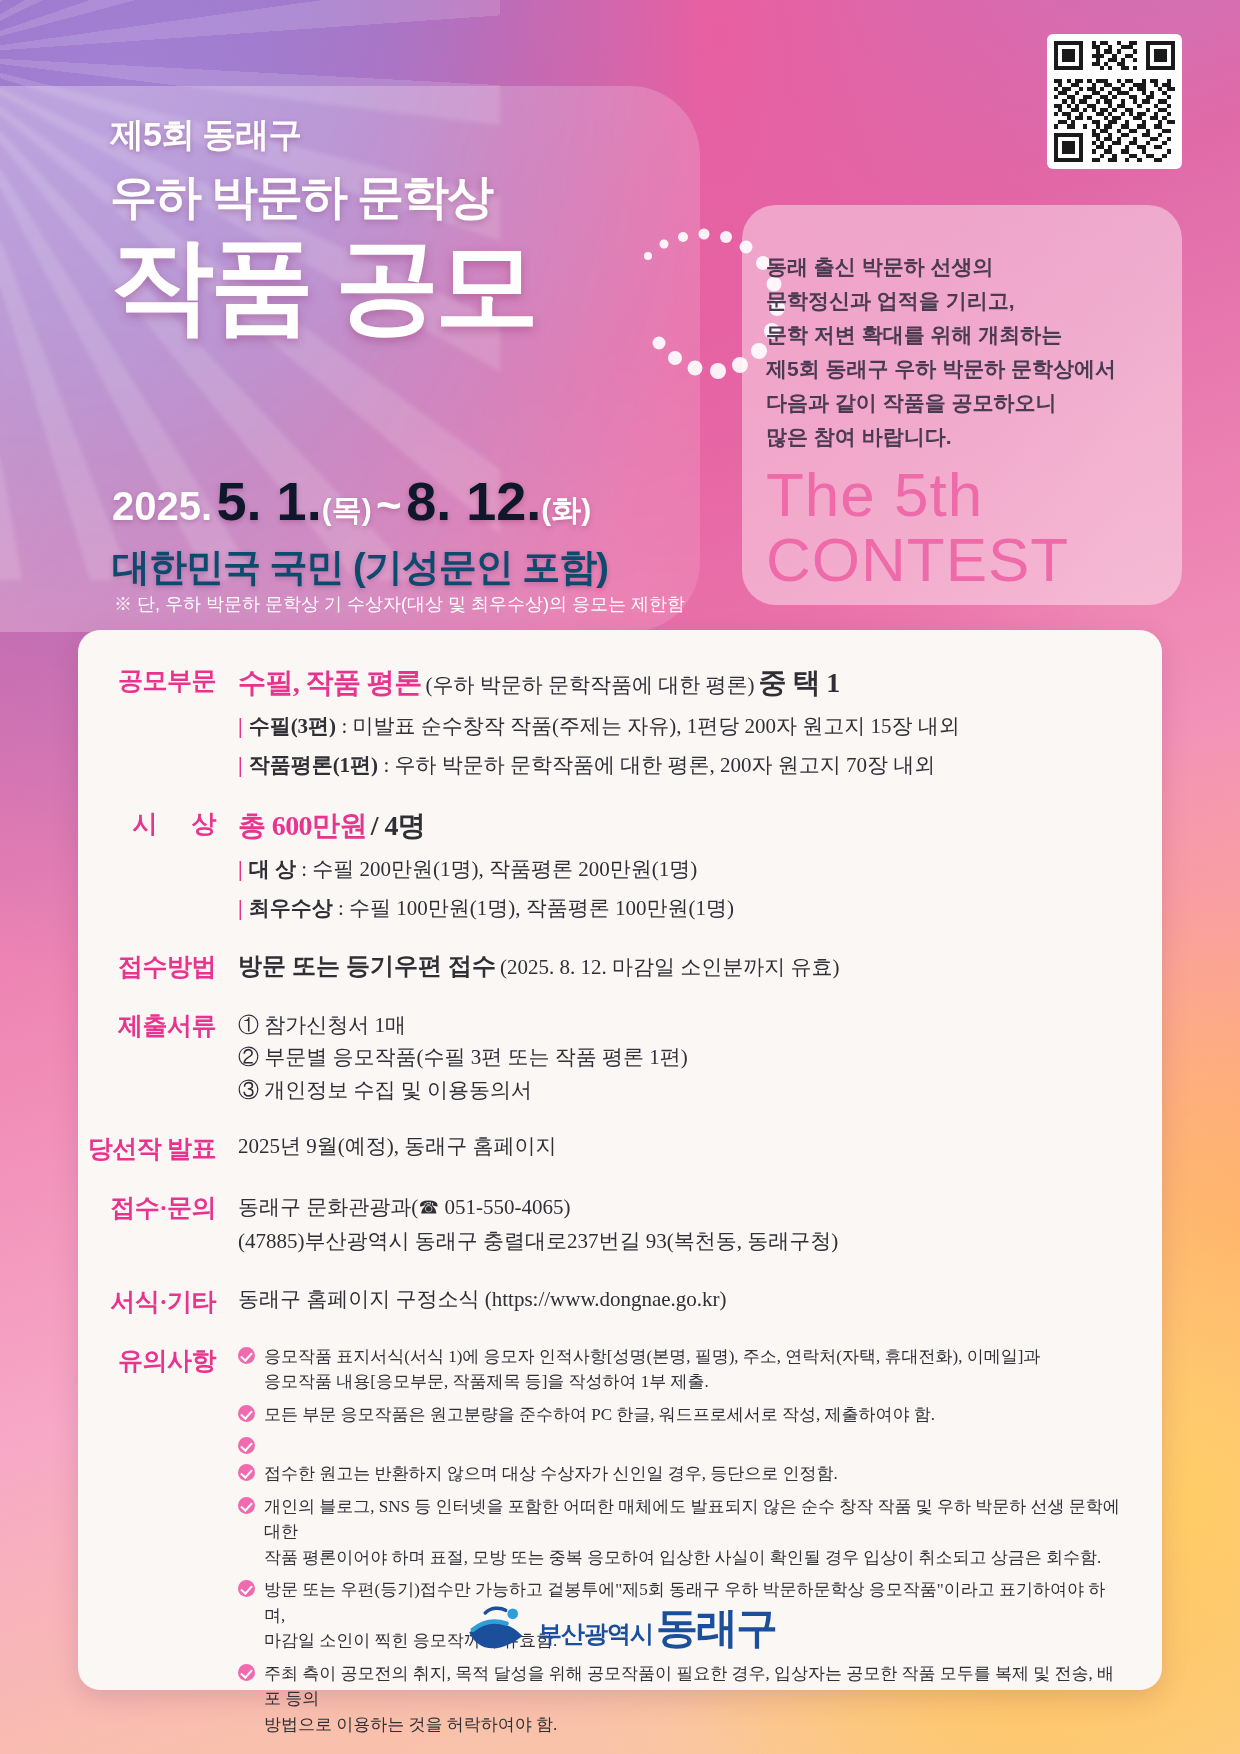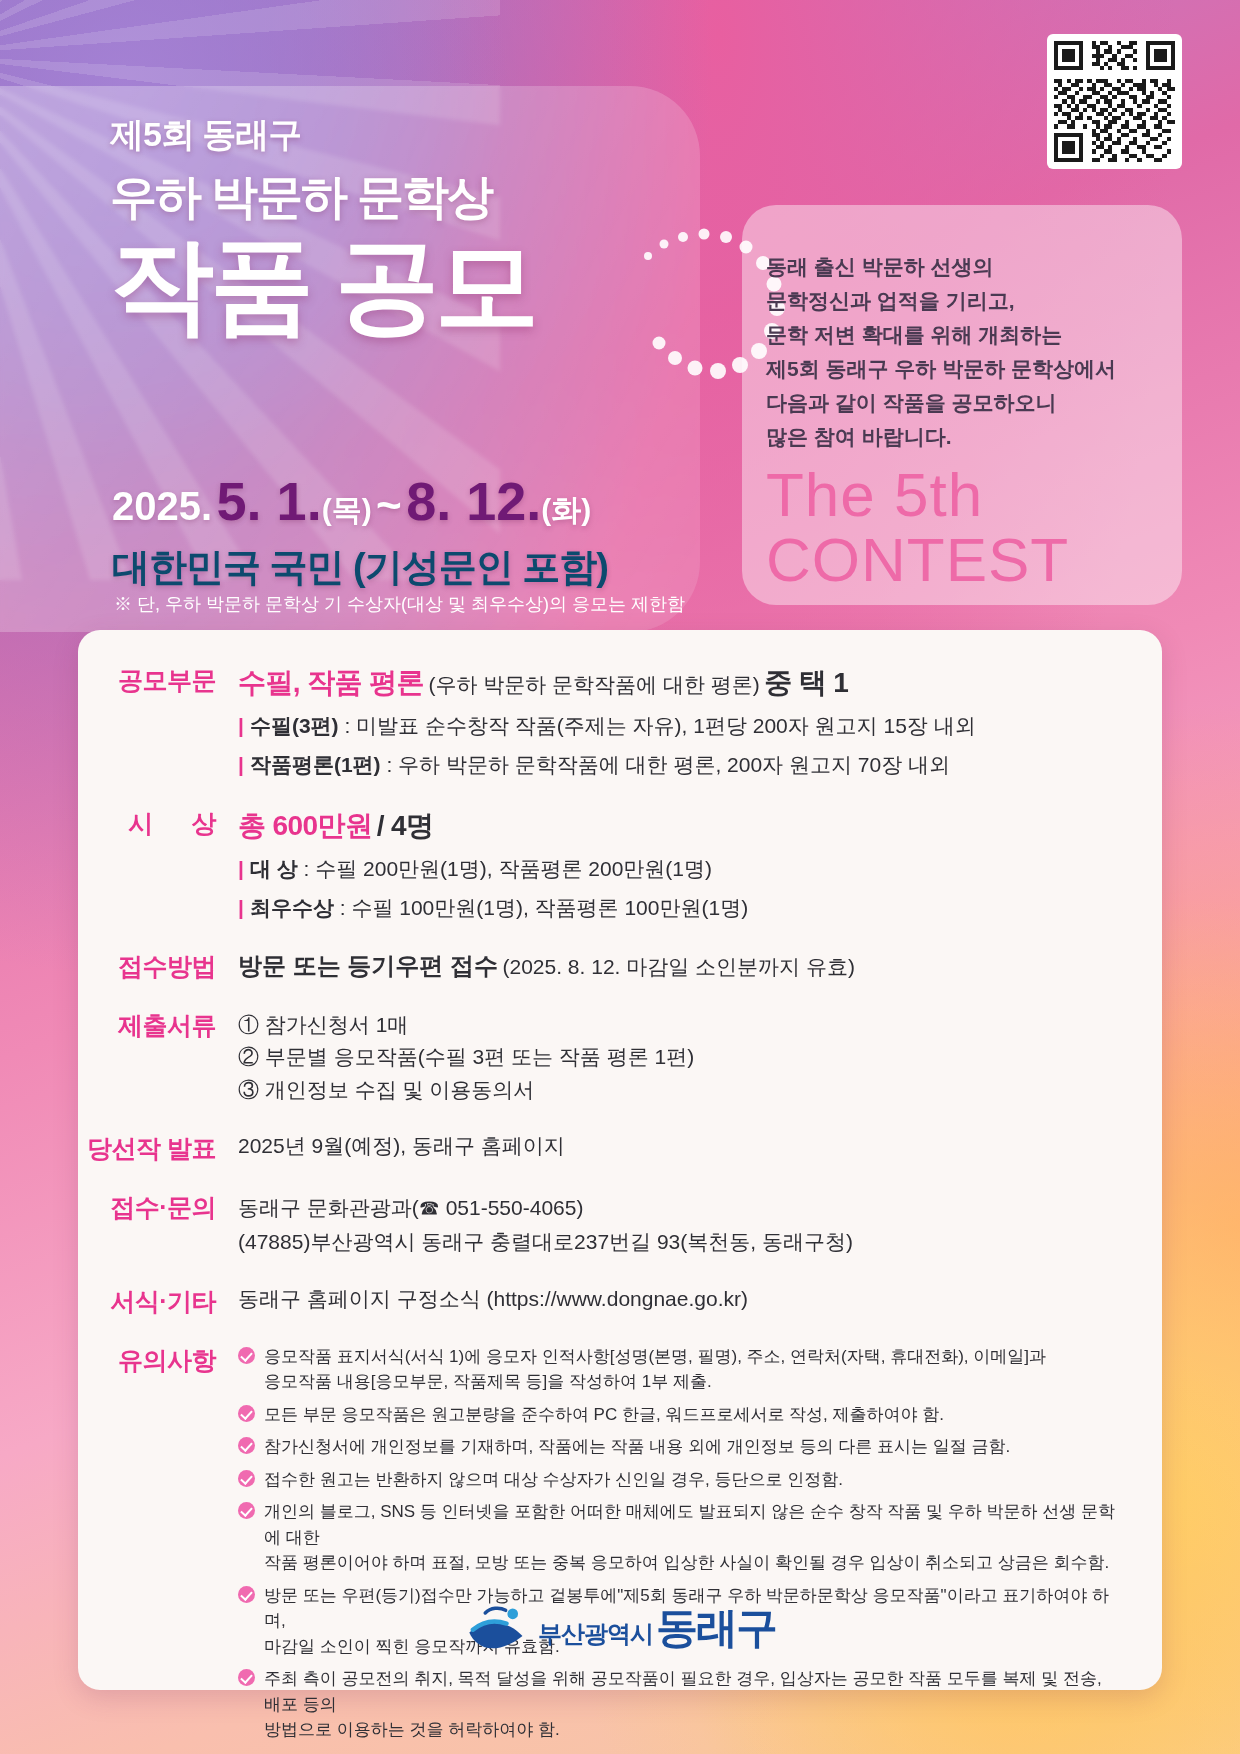--- a/index.html
+++ b/index.html
@@ -62,21 +62,21 @@
   }
 
   .circle-deco {
     position:absolute; left:628px; top:218px; width:180px; height:180px;
   }
   .dates {
     position:absolute; left:112px; top:470px; color:#fff; white-space:nowrap;
     text-shadow:0 2px 5px rgba(120,40,90,.3);
   }
   .d-year { font-size:40px; font-weight:700; }
-  .d-num { font-size:54px; font-weight:900; color:#701a75; }
+  .d-num { font-size:54px; font-weight:900; color:#0f172a; }
   .d-paren { font-size:30px; font-weight:700; }
   .d-tilde { font-size:44px; font-weight:800; }
   .target-line {
     position:absolute; left:112px; top:542px; color:#0c4a6e;
     font-size:38px; font-weight:800; letter-spacing:-1px;
     text-shadow:0 2px 5px rgba(120,40,90,.3);
   }
   .target-note {
     position:absolute; left:114px; top:592px; color:#fff;
     font-size:18px; font-weight:500;
@@ -105,21 +105,21 @@
   }
   .qr-inner { width:100%; height:100%; position:relative; }
 
   
   .card {
     position:absolute; left:78px; top:630px; width:1084px; height:1060px;
     background:#fbf7f5; border-radius:22px;
     box-shadow:0 8px 26px rgba(120,40,90,.18);
   }
 
-  .row { display:flex; align-items:flex-start; }
+  .row { display:flex; align-items:flex-start;font-family:Liberation Serif, serif; }
   .label {
     width:160px; min-width:160px; text-align:right; padding-right:22px;
     color:#e8348e; font-weight:800; font-size:25px; letter-spacing:-0.5px;
     white-space:pre;
   }
   .body { flex:1; color:#2f2f35; }
 
   .sec { margin-bottom:26px; }
 
   .hl-pink { color:#e8348e; font-weight:800;text-align:center; }
@@ -487,21 +487,20 @@
           <span class="chk"></span>
           <span style="white-space:pre-line">응모작품 표지서식(서식 1)에 응모자 인적사항[성명(본명, 필명), 주소, 연락처(자택, 휴대전화), 이메일]과
 응모작품 내용[응모부문, 작품제목 등]을 작성하여 1부 제출.</span>
         </div>
         <div class="note-item">
           <span class="chk"></span>
           <span style="white-space:pre-line">모든 부문 응모작품은 원고분량을 준수하여 PC 한글, 워드프로세서로 작성, 제출하여야 함.</span>
         </div>
         <div class="note-item">
           <span class="chk"></span>
-          <span style="white-space:pre-line">참가신청서에 개인정보를 기재하며, 작품에는 작품 내용 외에 개인정보 등의 다른 표시는 일절 금함.</span>
         </div>
         <div class="note-item">
           <span class="chk"></span>
           <span style="white-space:pre-line">접수한 원고는 반환하지 않으며 대상 수상자가 신인일 경우, 등단으로 인정함.</span>
         </div>
         <div class="note-item">
           <span class="chk"></span>
           <span style="white-space:pre-line">개인의 블로그, SNS 등 인터넷을 포함한 어떠한 매체에도 발표되지 않은 순수 창작 작품 및 우하 박문하 선생 문학에 대한
 작품 평론이어야 하며 표절, 모방 또는 중복 응모하여 입상한 사실이 확인될 경우 입상이 취소되고 상금은 회수함.</span>
         </div>

